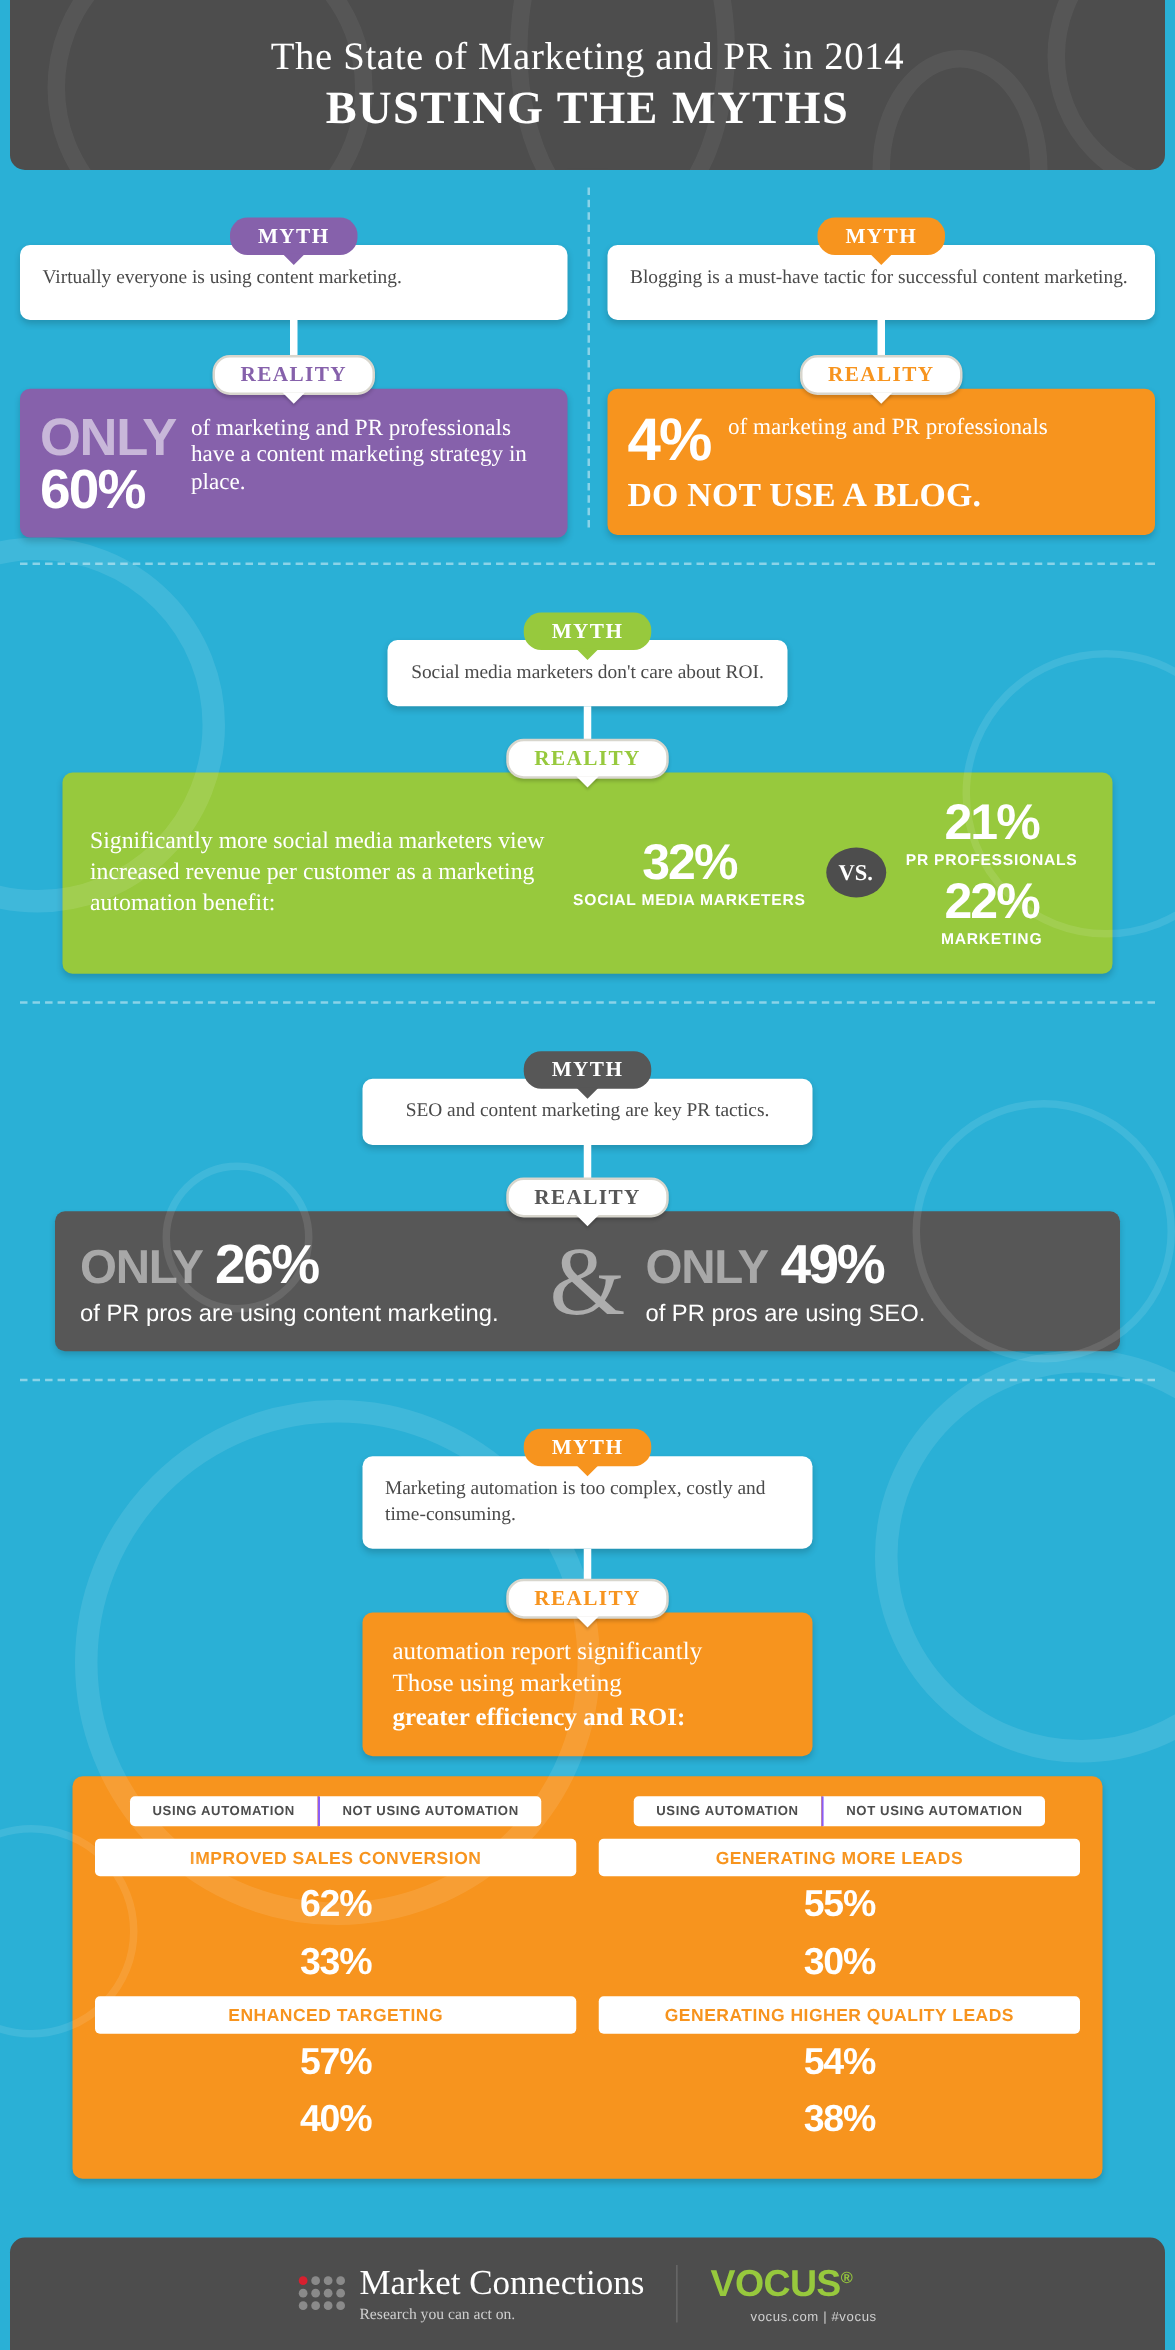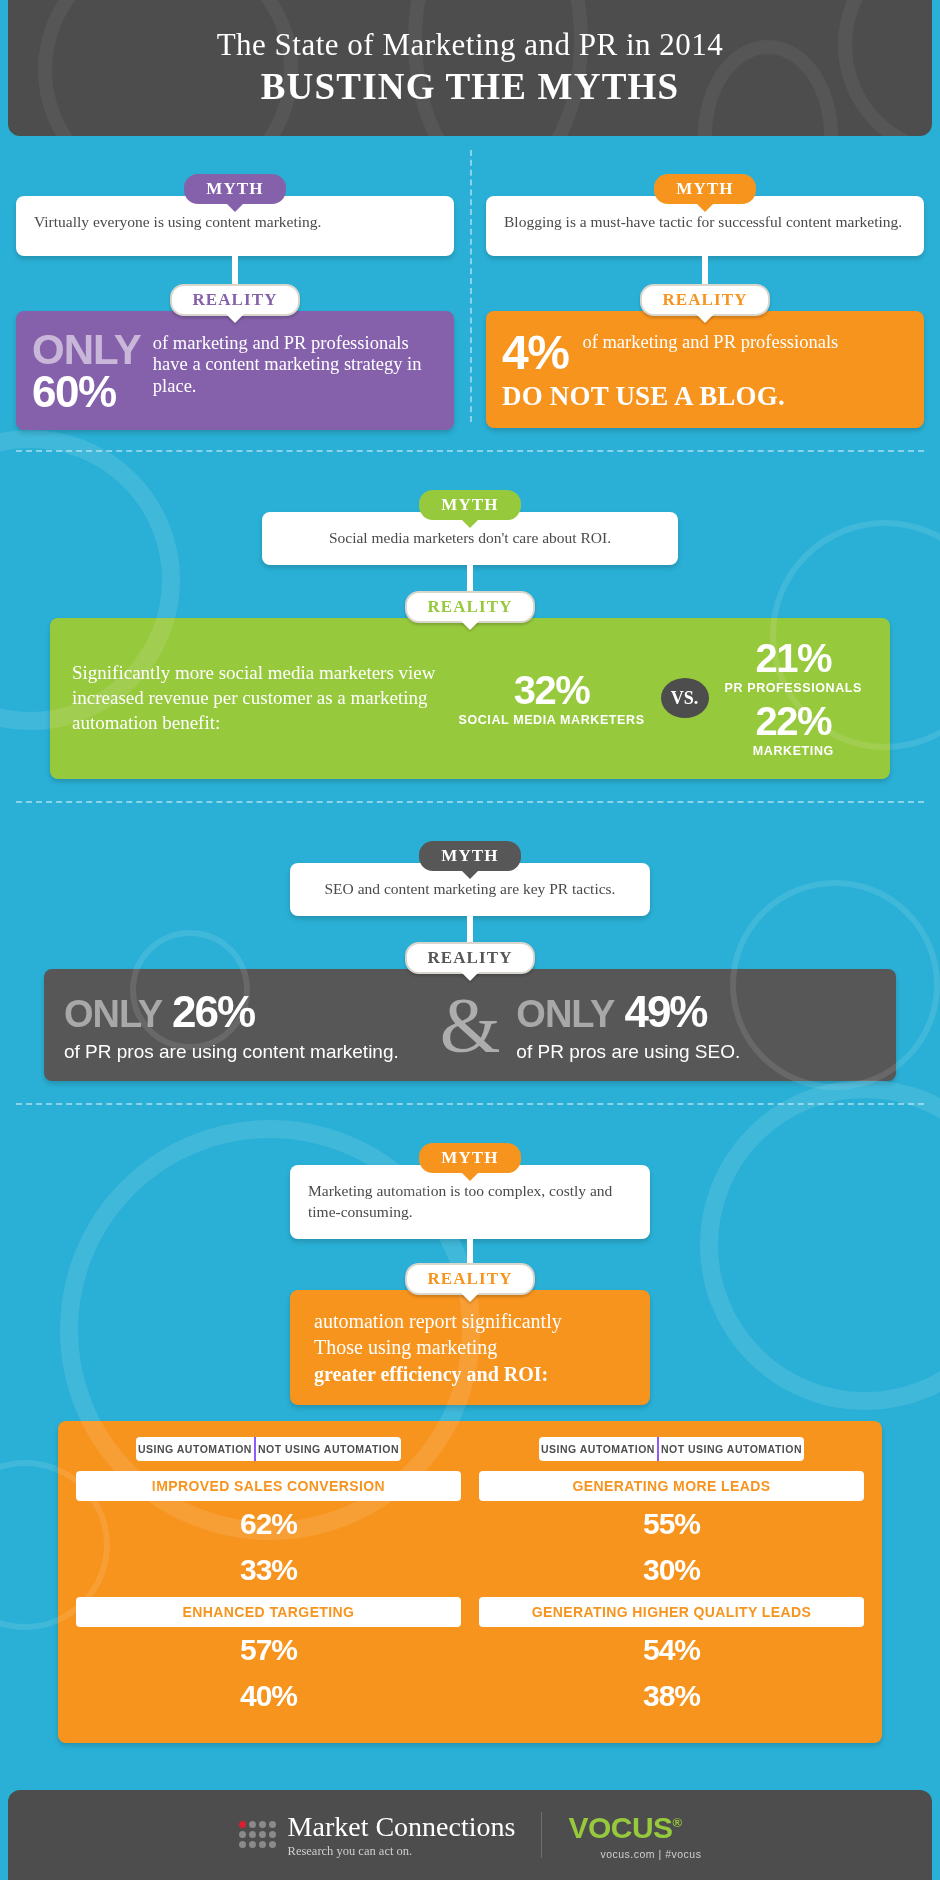--- a/index.html
+++ b/index.html
@@ -196,21 +196,21 @@
     font-family: "Liberation Serif", serif;
     font-size: 20px; line-height: 1.32;
     padding: 18px 24px;
   }
   .auto-grid { display: flex; gap: 18px; padding: 16px 18px 20px; }
   .auto-col { flex: 1; }
   .legend { display: flex; justify-content: center; margin-bottom: 10px; }
   .legend span {
     background: #fff; color: #4d4d4d;
     font-size: 10.5px; font-weight: bold; letter-spacing: .5px;
-    padding: 6px 2px;
+    padding: 6px 18px;
   }
   .legend span:first-child { border-radius: 4px 0 0 4px; }
   .legend span:last-child { border-radius: 0 4px 4px 0; border-left: 2px solid #8b5cf6; }
   .row-title {
     background: #ffffff; color: #f7941e;
     font-size: 14px; font-weight: bold; letter-spacing: .4px;
     text-align: center; border-radius: 4px;
     padding: 7px 4px; margin-bottom: 4px;
   }
   .row-vals { display: flex; flex-direction: column; }
@@ -296,21 +296,21 @@
         </div>
         <div style="font-family:'Liberation Serif',serif;font-weight:bold;font-size:27px;margin-top:4px;letter-spacing:.2px;">DO NOT USE A BLOG.</div>
       </div>
     </div>
   </div>
 
   <hr class="hr-dash" style="margin-top:20px;">
 
   <div style="display:flex;flex-direction:column;align-items:center;padding:22px 50px 0;">
     <div class="tag myth" style="--pillbg:#97c93d;">MYTH</div>
-    <div class="myth-card" style="width:416px;margin-top:-8px;text-align:center;">Social media marketers don't care about ROI.</div>
+    <div class="myth-card" style="width:320px;margin-top:-8px;text-align:center;">Social media marketers don't care about ROI.</div>
     <div class="connector" style="height:30px;"></div>
     <div class="tag reality" style="color:#97c93d;margin-top:-4px;">REALITY</div>
     <div class="panel green" style="width:100%;margin-top:-5px;">
       <div class="green-body">
         <div class="green-left">Significantly more social media marketers view increased revenue per customer as a marketing automation benefit:</div>
         <div class="stat-col">
           <div class="stat-num">32%</div>
           <div class="stat-lab">SOCIAL MEDIA MARKETERS</div>
         </div>
         <div class="vs-badge">VS.</div>

